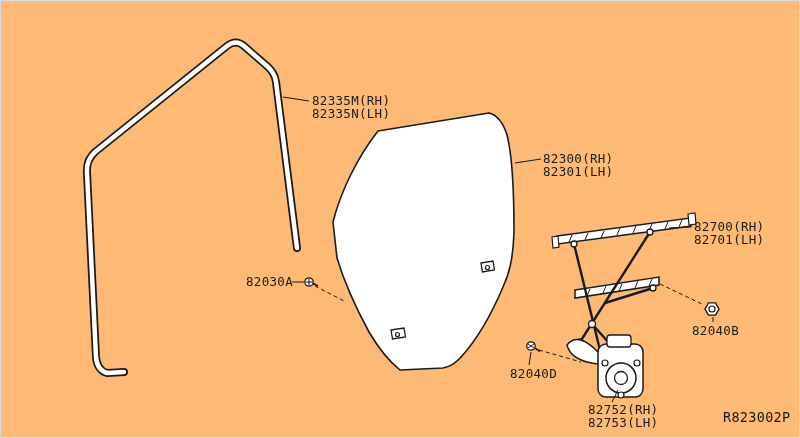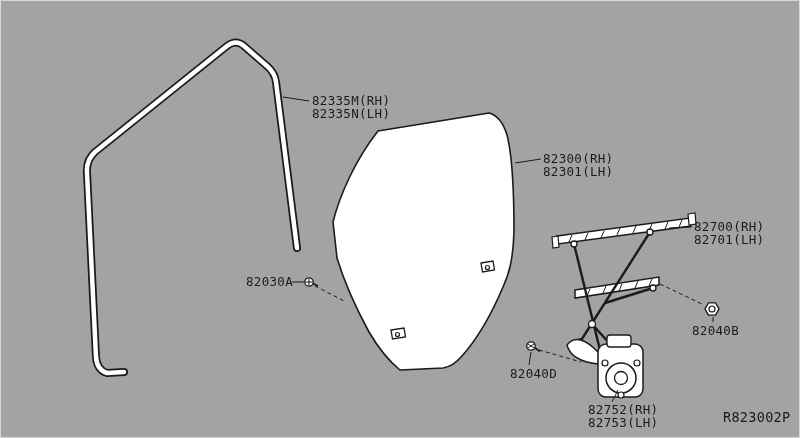--- a/index.html
+++ b/index.html
@@ -1,19 +1,19 @@
 <!DOCTYPE html>
 <html><head>
 <meta charset="utf-8">
 <style>
   html,body{margin:0;padding:0;background:#ffffff;}
   .stage{
     position:relative;
     width:800px;height:438px;
-    background:#a3a3a3;
+    background:#fdba74;
     border:1px solid #d9d9d9;
     box-sizing:border-box;
     font-family:"DejaVu Sans Mono","Liberation Mono",monospace;
     overflow:hidden;
   }
   svg{display:block;}
   text{
     font-family:"DejaVu Sans Mono","Liberation Mono",monospace;
     font-size:12.5px;
     fill:#1b1b1b;

